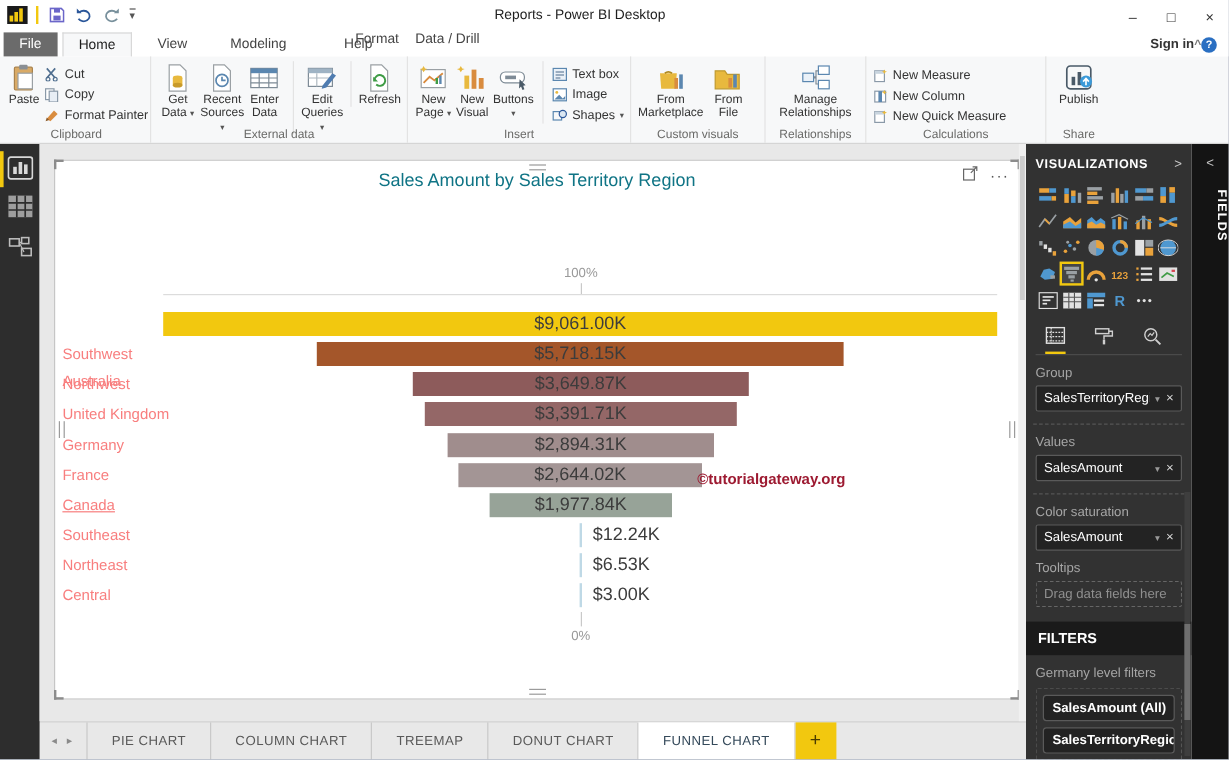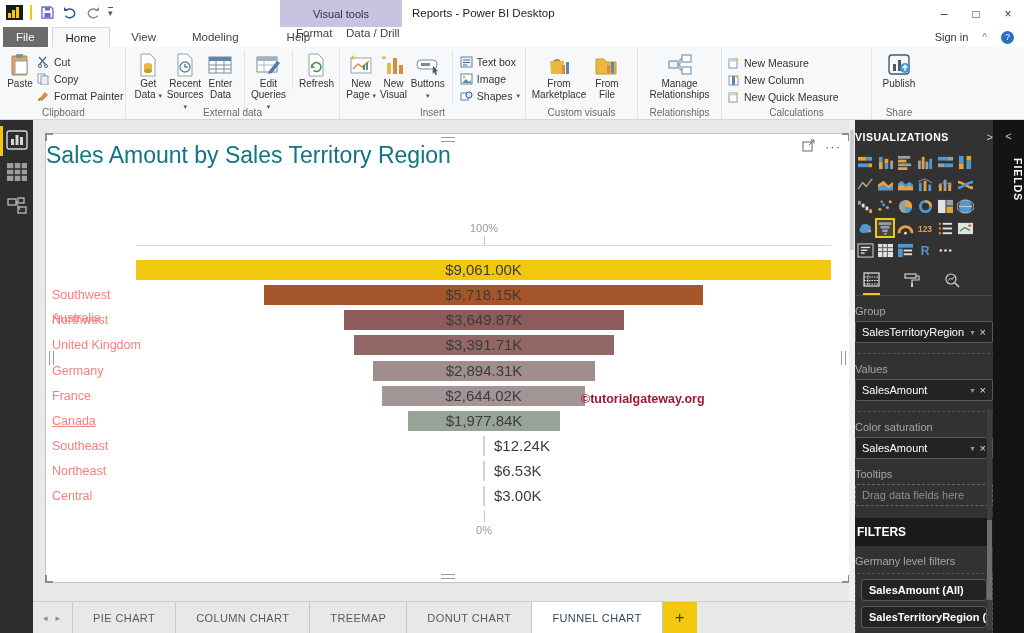--- a/index.html
+++ b/index.html
@@ -20,21 +20,21 @@
   .wtitle{position:absolute;left:412px;top:7px;font-size:11.5px;color:#1e1e1e;}
   .winctrl{position:absolute;right:0;top:0;display:flex;height:27px;}
   .wbtn{width:32px;height:27px;display:flex;align-items:center;justify-content:center;font-size:12px;color:#333;}
   
   .menurow{position:relative;height:20px;background:#fff;display:flex;align-items:stretch;font-size:11.5px;color:#444;}
   .mtab{display:flex;align-items:center;padding:0 13px;}
   .mtab.file{background:#6b6b6b;color:#fff;margin-left:3px;}
   .mtab.active{background:#f7f8f9;border:1px solid #d8d8d8;border-bottom:none;color:#1b1b1b;}
   .mtab.ctx1{position:absolute;left:283px;}
   .mtab.ctx2{position:absolute;left:333px;}
-  .signin{position:absolute;right:10px;top:0;height:20px;display:flex;align-items:center;gap:14px;font-size:11px;color:#333;}
+  .signin{position:absolute;right:10px;top:0;height:20px;display:flex;align-items:center;font-size:11px;color:#333;font-weight:bold;}
   .helpdot{width:13px;height:13px;border-radius:50%;background:#2a6fc2;color:#fff;font-size:9px;
            display:flex;align-items:center;justify-content:center;}
   .collapse-rb{color:#777;font-size:10px;}
   
   .ribbon{height:73px;background:#f7f8f9;border-bottom:1px solid #d5d5d5;display:flex;align-items:stretch;padding-left:2px;}
   .rgroup{position:relative;padding:4px 5px 13px 5px;border-right:1px solid #e3e3e3;}
   .rrow{display:flex;align-items:flex-start;height:56px;}
   .rglabel{position:absolute;left:0;right:0;bottom:1px;text-align:center;font-size:10px;color:#6a6a68;}
   .bigbtn{width:40px;display:flex;flex-direction:column;align-items:center;gap:1px;padding-top:2px;}
   .bigbtn .lbl{font-size:10px;color:#333;text-align:center;line-height:11px;}
@@ -56,40 +56,40 @@
           border-top:1px solid #9b9b9b;border-bottom:1px solid #9b9b9b;}
   .grip-v{position:absolute;top:50%;transform:translateY(-50%);height:14px;width:5px;
           border-left:1px solid #9b9b9b;border-right:1px solid #9b9b9b;}
   .corner{position:absolute;width:8px;height:8px;}
   .corner.tl{left:-1px;top:-1px;border-left:2px solid #8c8c8c;border-top:2px solid #8c8c8c;}
   .corner.tr{right:-1px;top:-1px;border-right:2px solid #8c8c8c;border-top:2px solid #8c8c8c;}
   .corner.bl{left:-1px;bottom:-1px;border-left:2px solid #8c8c8c;border-bottom:2px solid #8c8c8c;}
   .corner.br{right:-1px;bottom:-1px;border-right:2px solid #8c8c8c;border-bottom:2px solid #8c8c8c;}
   .vheader{position:absolute;right:8px;top:4px;display:flex;align-items:center;gap:10px;color:#555;}
   .ellipsis{font-size:13px;letter-spacing:1px;line-height:10px;}
-  .chart-title{position:absolute;left:0;right:0;top:8px;text-align:left;font-size:23px;}
+  .chart-title{position:absolute;left:0;right:0;top:8px;text-align:center;font-size:15px;}
   .axis-label{position:absolute;width:80px;text-align:center;font-size:11px;color:#9a9a9a;}
   .tick{position:absolute;width:1px;background:#c9c9c9;}
   .axisline{position:absolute;height:1px;background:#dcdcdc;}
   .cat-label{position:absolute;left:6px;font-size:12.5px;line-height:20px;white-space:nowrap;}
   .fbar{position:absolute;height:20px;}
   .fval-in{display:block;width:100%;text-align:center;font-size:15px;color:#3c3c3c;line-height:20px;white-space:nowrap;}
   .fval-out{position:absolute;left:448px;font-size:15px;color:#3c3c3c;line-height:20px;white-space:nowrap;}
   .watermark{position:absolute;left:535px;top:258px;font-size:12.5px;font-weight:bold;color:#9d1a31;z-index:3;}
   .canvas-scroll{position:absolute;right:0;top:0;bottom:0;width:6px;background:#f0f0f0;}
   .canvas-scroll i{position:absolute;left:1px;width:4px;top:10px;height:120px;background:#cdcdcd;display:block;}
   
   .pagebar{height:32px;background:#e8e8e8;border-top:1px solid #cdcdcd;display:flex;align-items:stretch;}
   .pnav{display:flex;align-items:center;gap:8px;padding:0 12px 0 10px;color:#8a8a8a;font-size:9px;}
   .ptab{display:flex;align-items:center;padding:0 20px;font-size:11px;color:#595959;border-left:1px solid #c9c9c9;letter-spacing:.4px;}
   .ptab:last-of-type{border-right:1px solid #c9c9c9;}
   .ptab.act{background:#fff;color:#34495a;border-left:1px solid #c9c9c9;}
   .paddbtn{width:34px;background:#F2C80F;color:#4a3c00;font-size:16px;display:flex;align-items:center;justify-content:center;}
   
-  .vizpanel{width:138px;flex:0 0 138px;background:#323232;color:#ddd;position:relative;overflow:hidden;padding:0 0;}
+  .vizpanel{width:138px;flex:0 0 138px;background:#323232;color:#ddd;position:relative;overflow:hidden;padding:0 8px;}
   .vizhead{display:flex;justify-content:space-between;align-items:center;height:28px;padding-top:6px;}
   .vizhead .t{font-size:10.5px;font-weight:bold;color:#fff;letter-spacing:.5px;}
   .vizhead .c{color:#ccc;font-size:11px;}
   .vizgrid{display:flex;flex-wrap:wrap;width:124px;margin-top:4px;}
   .vtile{width:20px;height:20px;display:flex;align-items:center;justify-content:center;margin:0 0 2px 0;}
   .vtile svg{width:17px;height:15px;}
   .vtile.sel{border:2px solid #F2C80F;background:#454545;}
   .welltabs{display:flex;align-items:center;gap:24px;height:30px;border-bottom:1px solid #4a4a4a;margin-top:4px;padding-left:8px;}
   .wtab{height:100%;display:flex;align-items:center;}
   .wtab.active{border-bottom:2px solid #F2C80F;}
@@ -141,21 +141,20 @@
           </svg>
       </span>
       <span class="qbtn">
         <svg width="14" height="13" viewBox="0 0 14 13">
             <path d="M10.8 4.2 a5 4.4 0 1 0 0.8 5.4" fill="none" stroke="#78909c" stroke-width="1.5"></path>
             <path d="M13 1 v4 h-4 z" fill="#78909c"></path>
           </svg>
       </span>
       <span class="qat-dd">▾</span>
     </div>
-    <div class="vtblock">Visual tools</div>
     <div class="wtitle">Reports - Power BI Desktop</div>
     <div class="winctrl">
       <span class="wbtn">–</span>
       <span class="wbtn">□</span>
       <span class="wbtn">×</span>
     </div>
   </div>
 
   <div class="menurow">
     <span class="mtab file">File</span>

